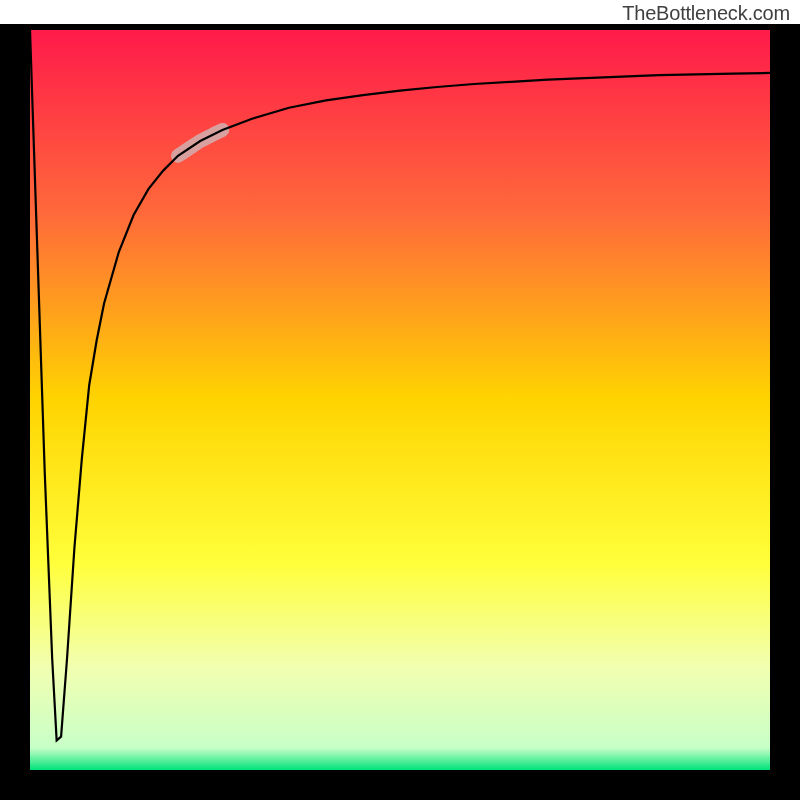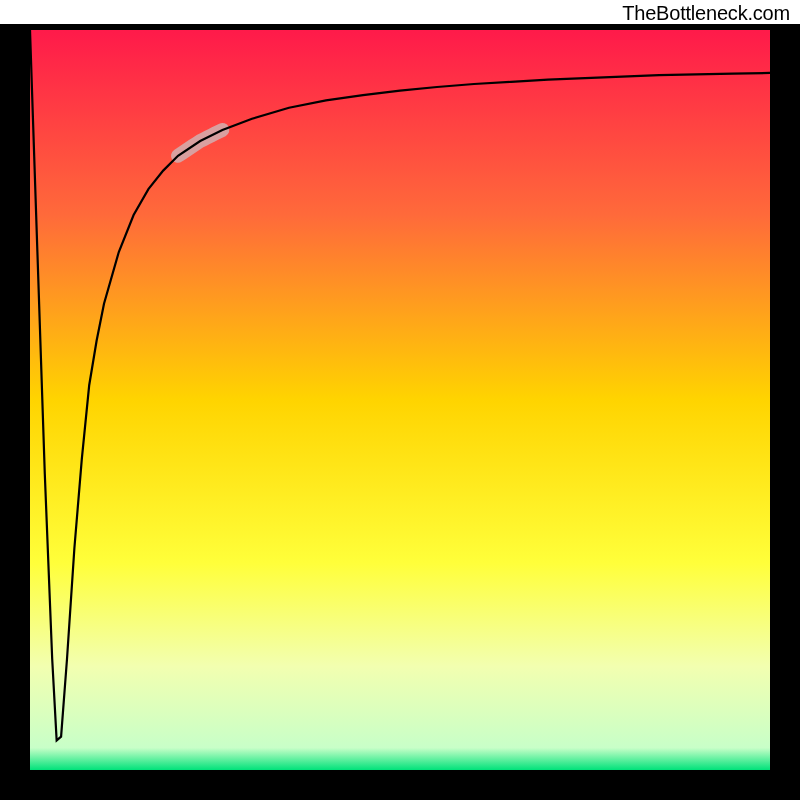--- a/index.html
+++ b/index.html
@@ -14,21 +14,21 @@
     position: relative;
     width: 800px;
     height: 800px;
   }
   .attribution {
     position: absolute;
     top: 2px;
     right: 10px;
     font-size: 20px;
     font-weight: 500;
-    color: #000000;
+    color: #404040;
     letter-spacing: -0.2px;
     z-index: 10;
   }
   svg.chart {
     position: absolute;
     top: 24px;
     left: 0;
     width: 800px;
     height: 776px;
   }

